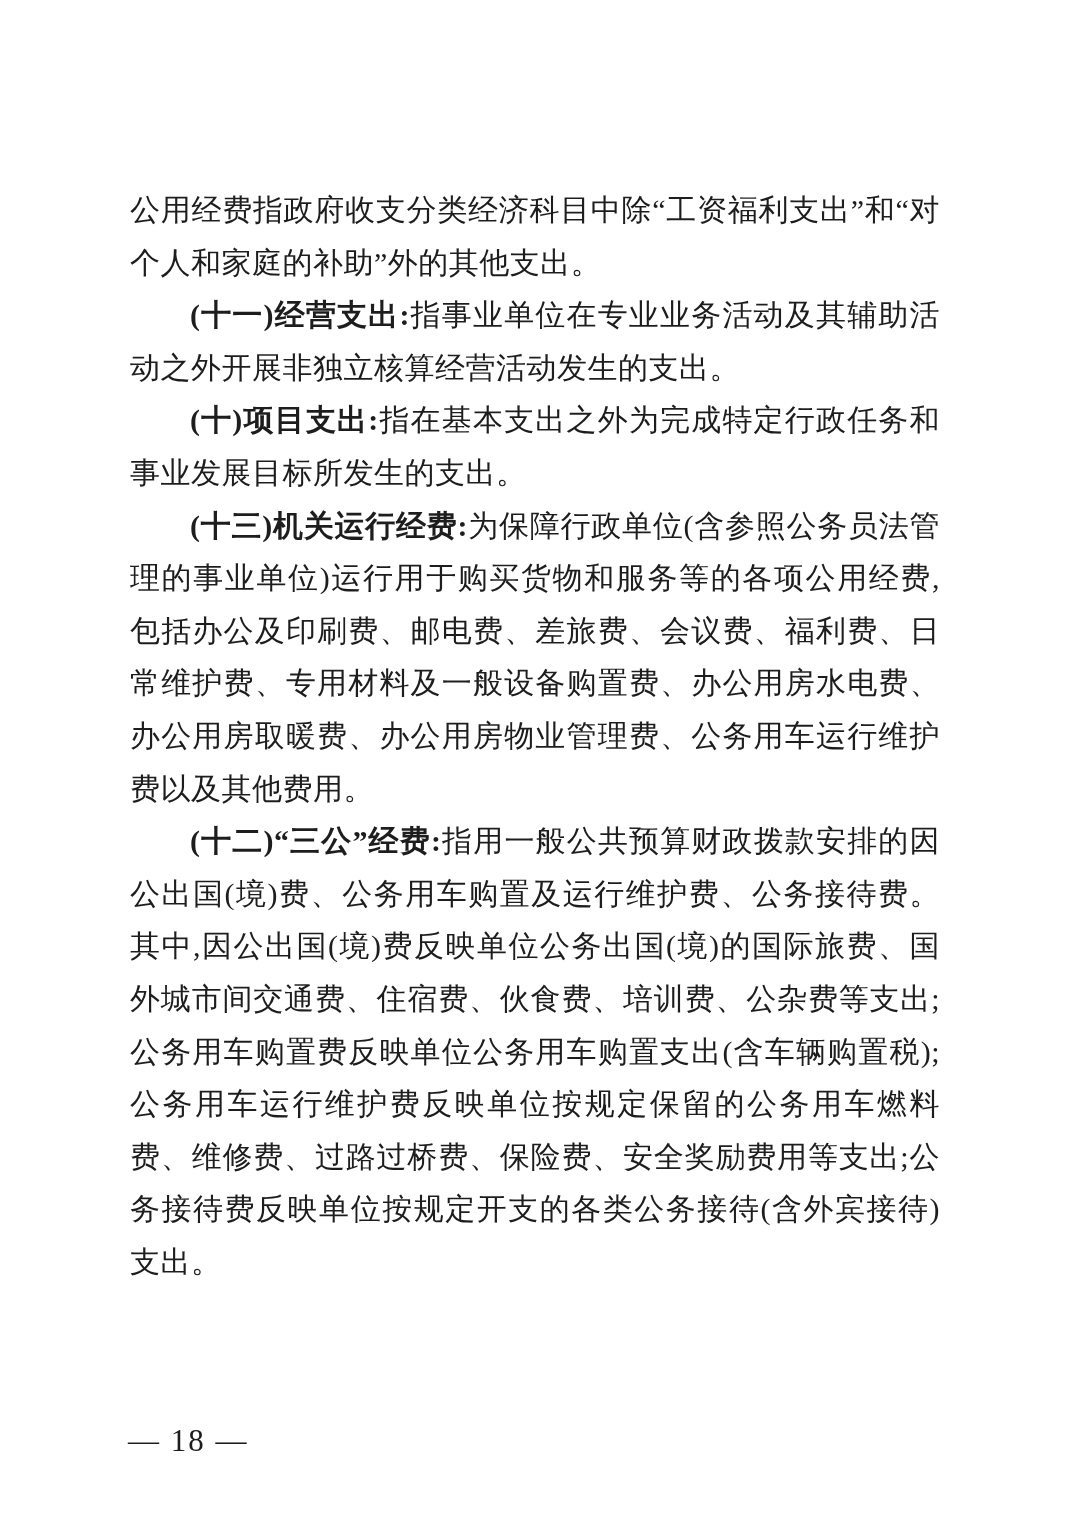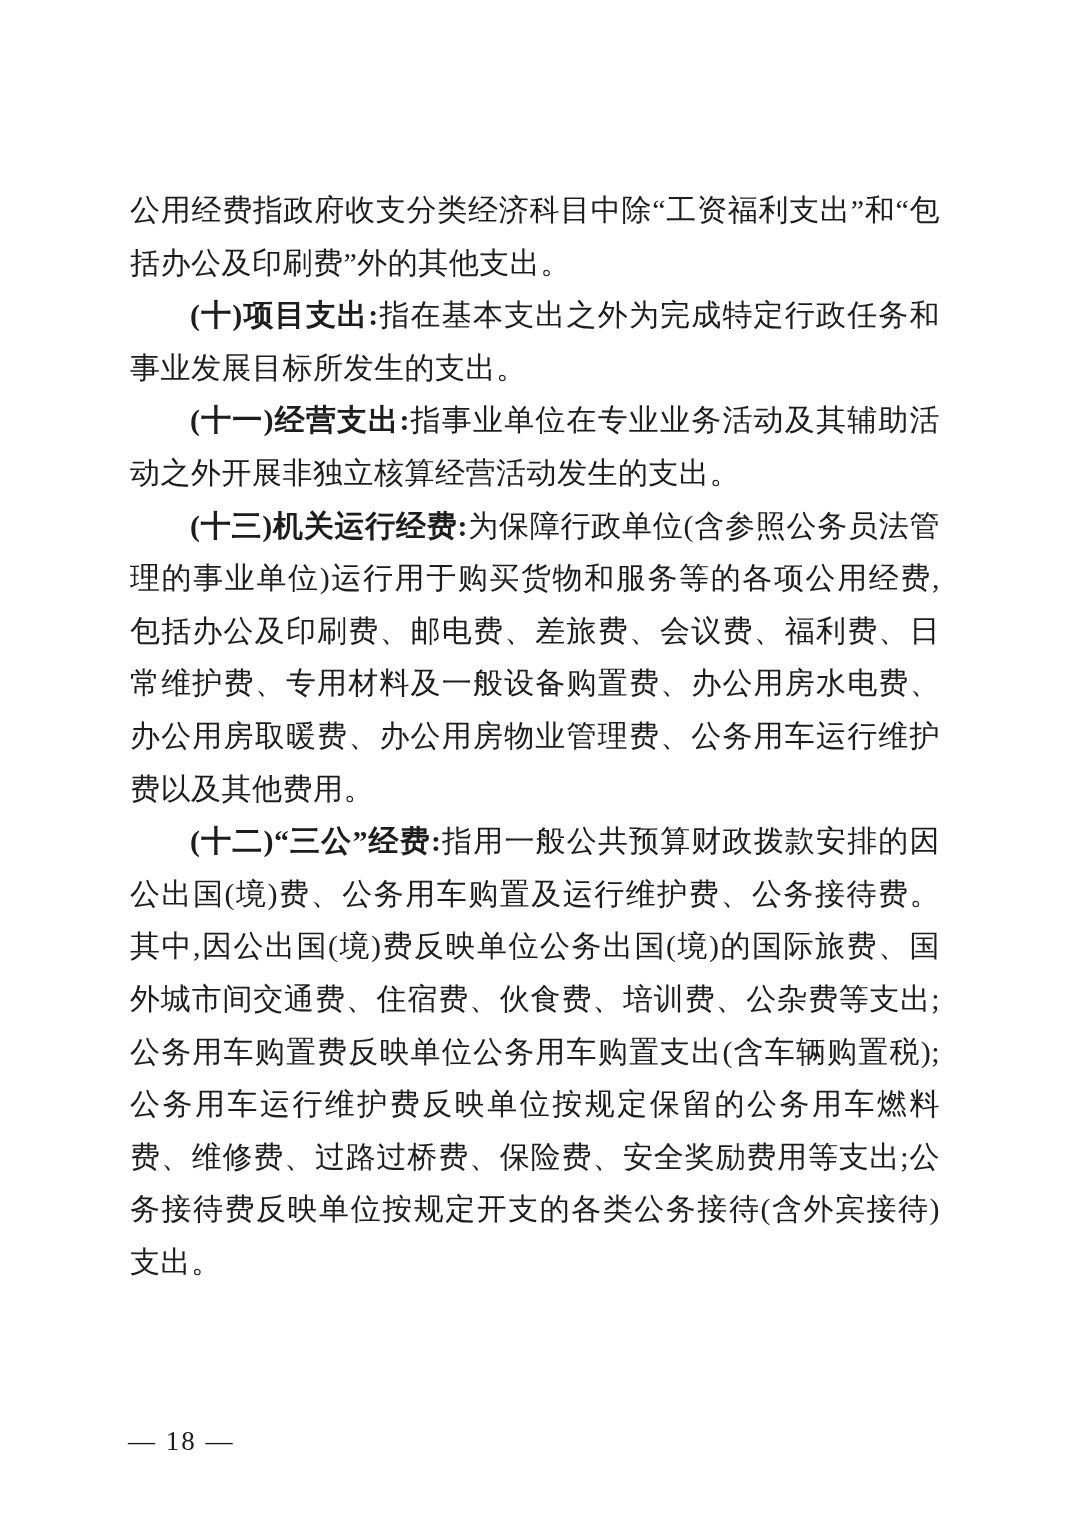--- a/index.html
+++ b/index.html
@@ -35,38 +35,38 @@
   p.para.indent {
     text-indent: 2em;
   }
   p.para .lead {
     font-weight: bold;
   }
   .page-number {
     position: absolute;
     left: 128px;
     top: 1424px;
-    font-size: 27px;
+    font-size: 31px;
     line-height: 34px;
     letter-spacing: 2px;
     color: #1d1d1d;
     font-family: "Liberation Serif", "DejaVu Serif", serif;
   }
 </style>
 </head>
 <body>
 
 <div class="page">
   <div class="content">
 
-    <p class="para"><span>公用经费指政府收支分类经济科目中除“工资福利支出”和“包括办公及印刷费”外的其他支出。</span></p>
+    <p class="para"><span>公用经费指政府收支分类经济科目中除“工资福利支出”和“对个人和家庭的补助”外的其他支出。</span></p>
+
+    <p class="para indent"><b class="lead">(十一)经营支出:</b><span>指事业单位在专业业务活动及其辅助活动之外开展非独立核算经营活动发生的支出。</span></p>
 
     <p class="para indent"><b class="lead">(十)项目支出:</b><span>指在基本支出之外为完成特定行政任务和事业发展目标所发生的支出。</span></p>
-
-    <p class="para indent"><b class="lead">(十一)经营支出:</b><span>指事业单位在专业业务活动及其辅助活动之外开展非独立核算经营活动发生的支出。</span></p>
 
     <p class="para indent"><b class="lead">(十三)机关运行经费:</b><span>为保障行政单位(含参照公务员法管理的事业单位)运行用于购买货物和服务等的各项公用经费,包括办公及印刷费、邮电费、差旅费、会议费、福利费、日常维护费、专用材料及一般设备购置费、办公用房水电费、办公用房取暖费、办公用房物业管理费、公务用车运行维护费以及其他费用。</span></p>
 
     <p class="para indent"><b class="lead">(十二)“三公”经费:</b><span>指用一般公共预算财政拨款安排的因公出国(境)费、公务用车购置及运行维护费、公务接待费。其中,因公出国(境)费反映单位公务出国(境)的国际旅费、国外城市间交通费、住宿费、伙食费、培训费、公杂费等支出;公务用车购置费反映单位公务用车购置支出(含车辆购置税);公务用车运行维护费反映单位按规定保留的公务用车燃料费、维修费、过路过桥费、保险费、安全奖励费用等支出;公务接待费反映单位按规定开支的各类公务接待(含外宾接待)支出。</span></p>
 
   </div>
 
   <div class="page-number">— 18 —</div>
 </div>
 

